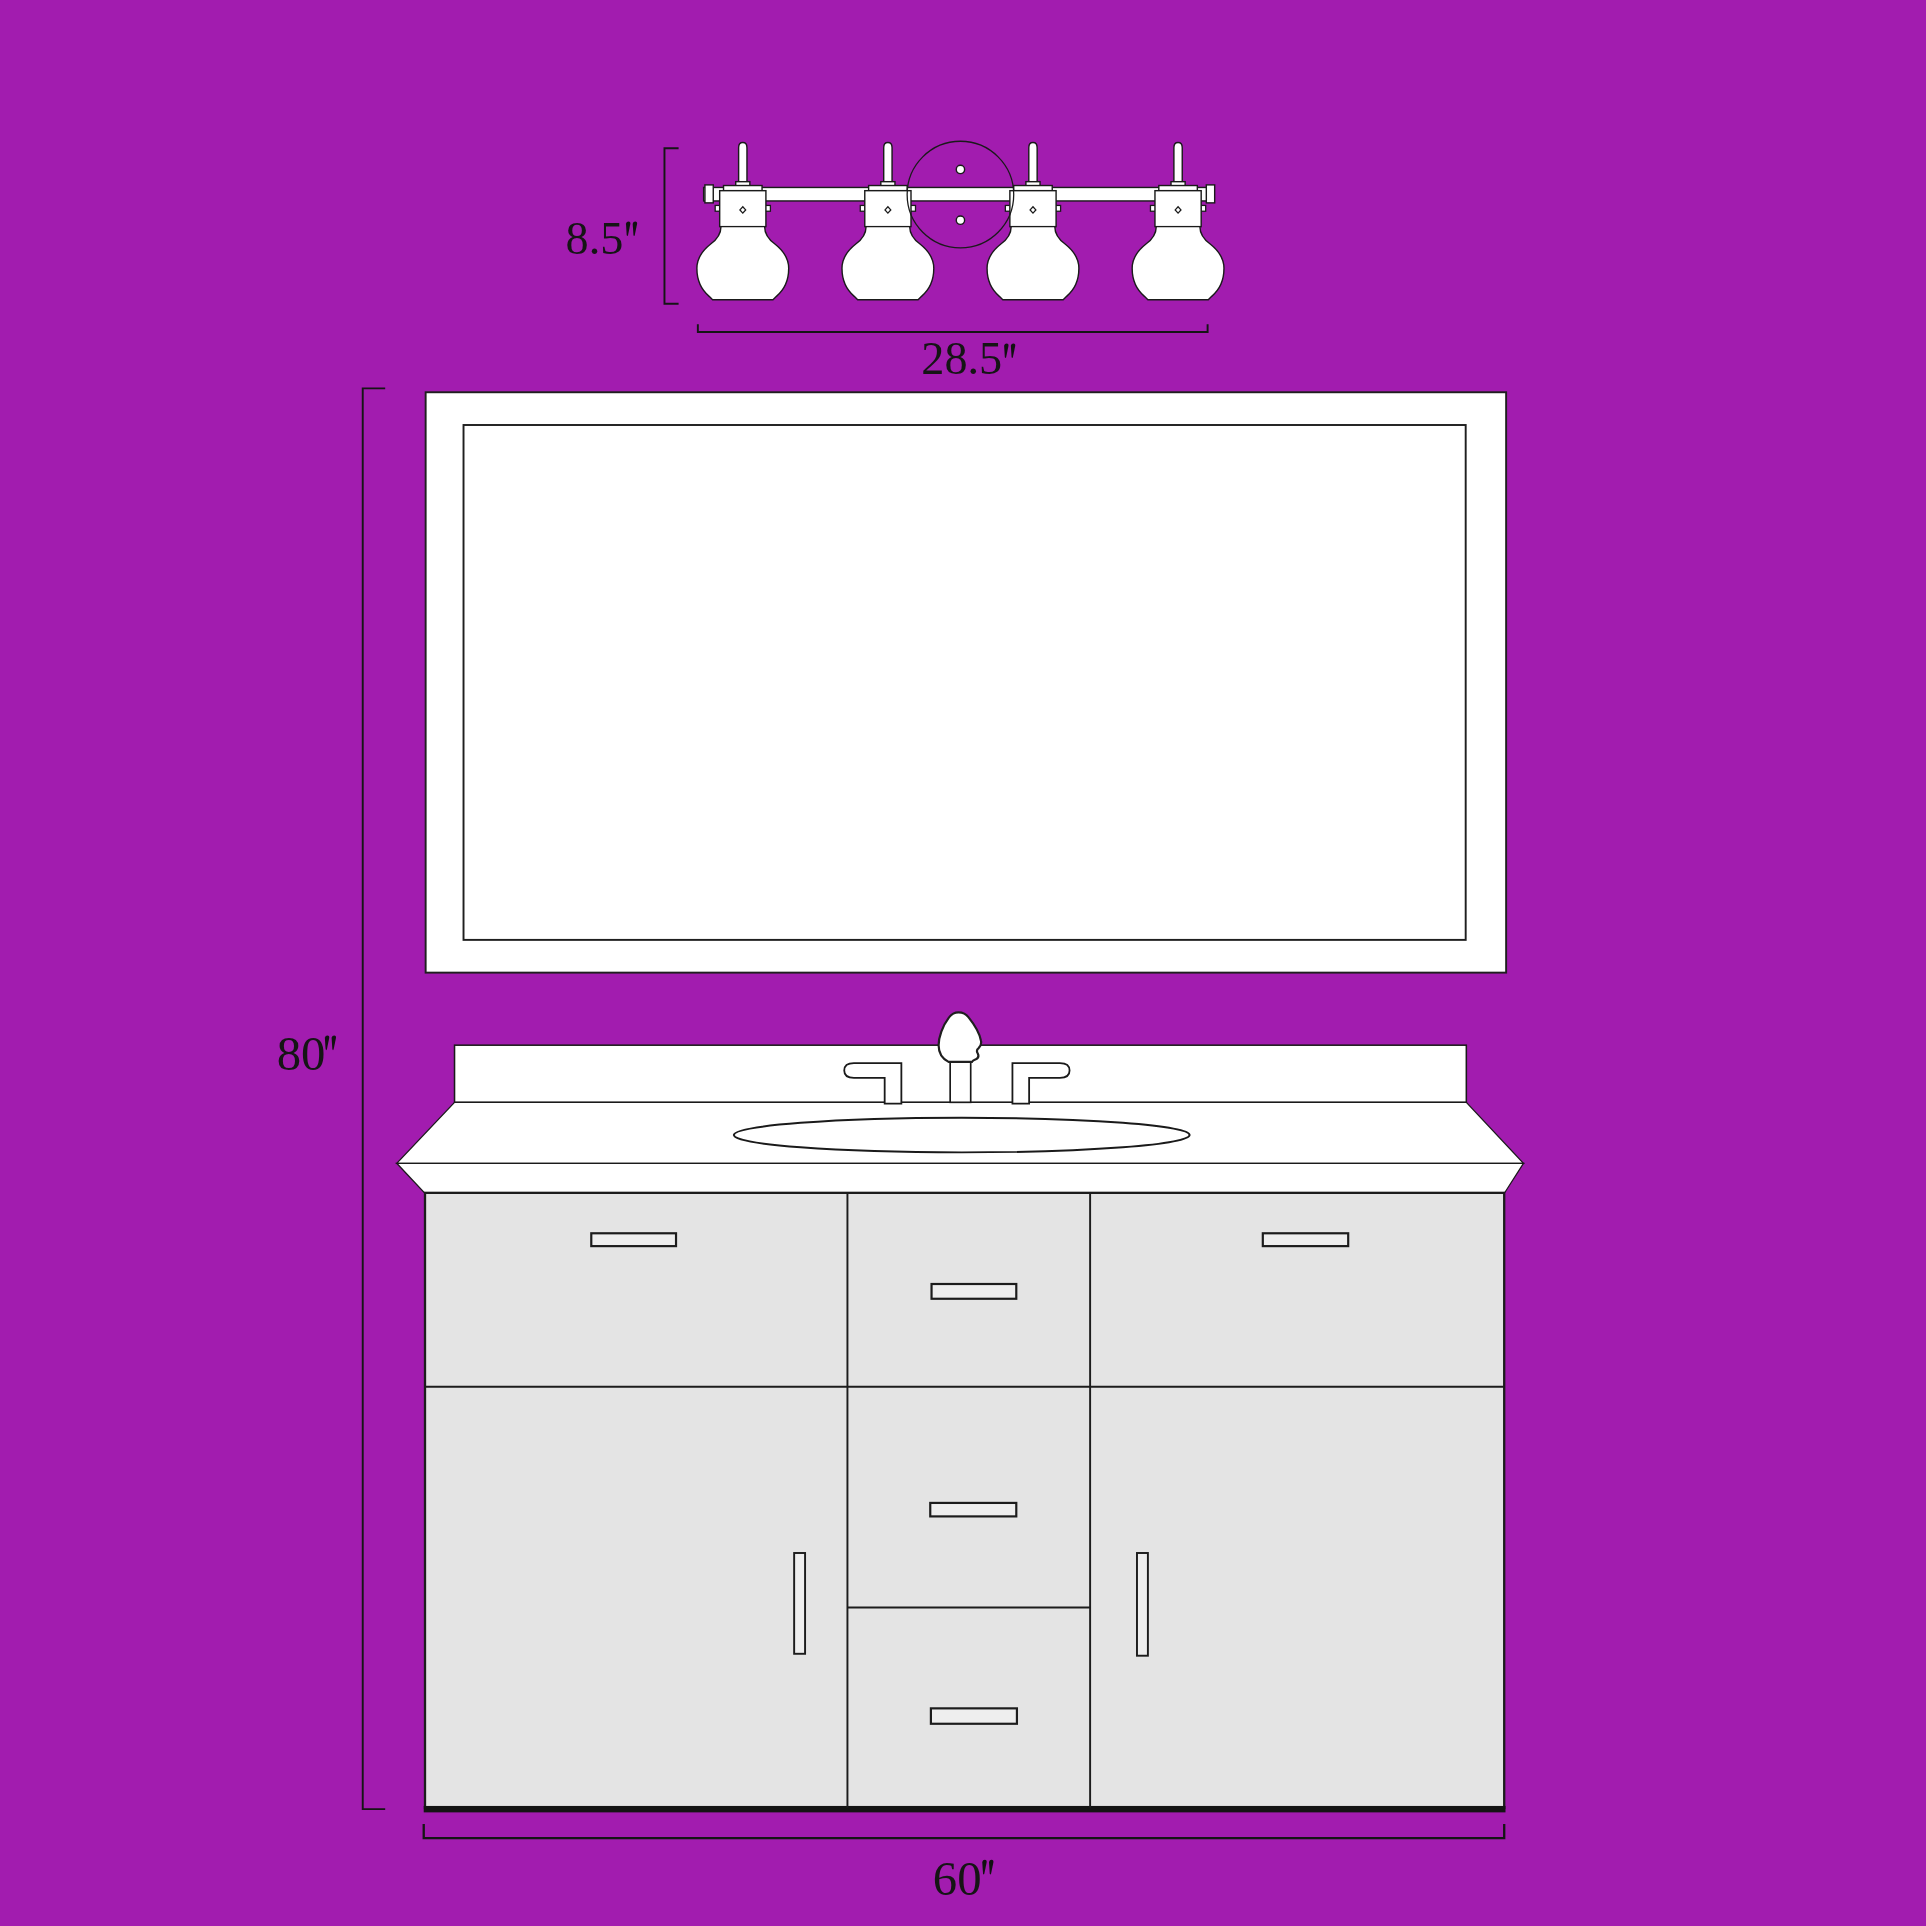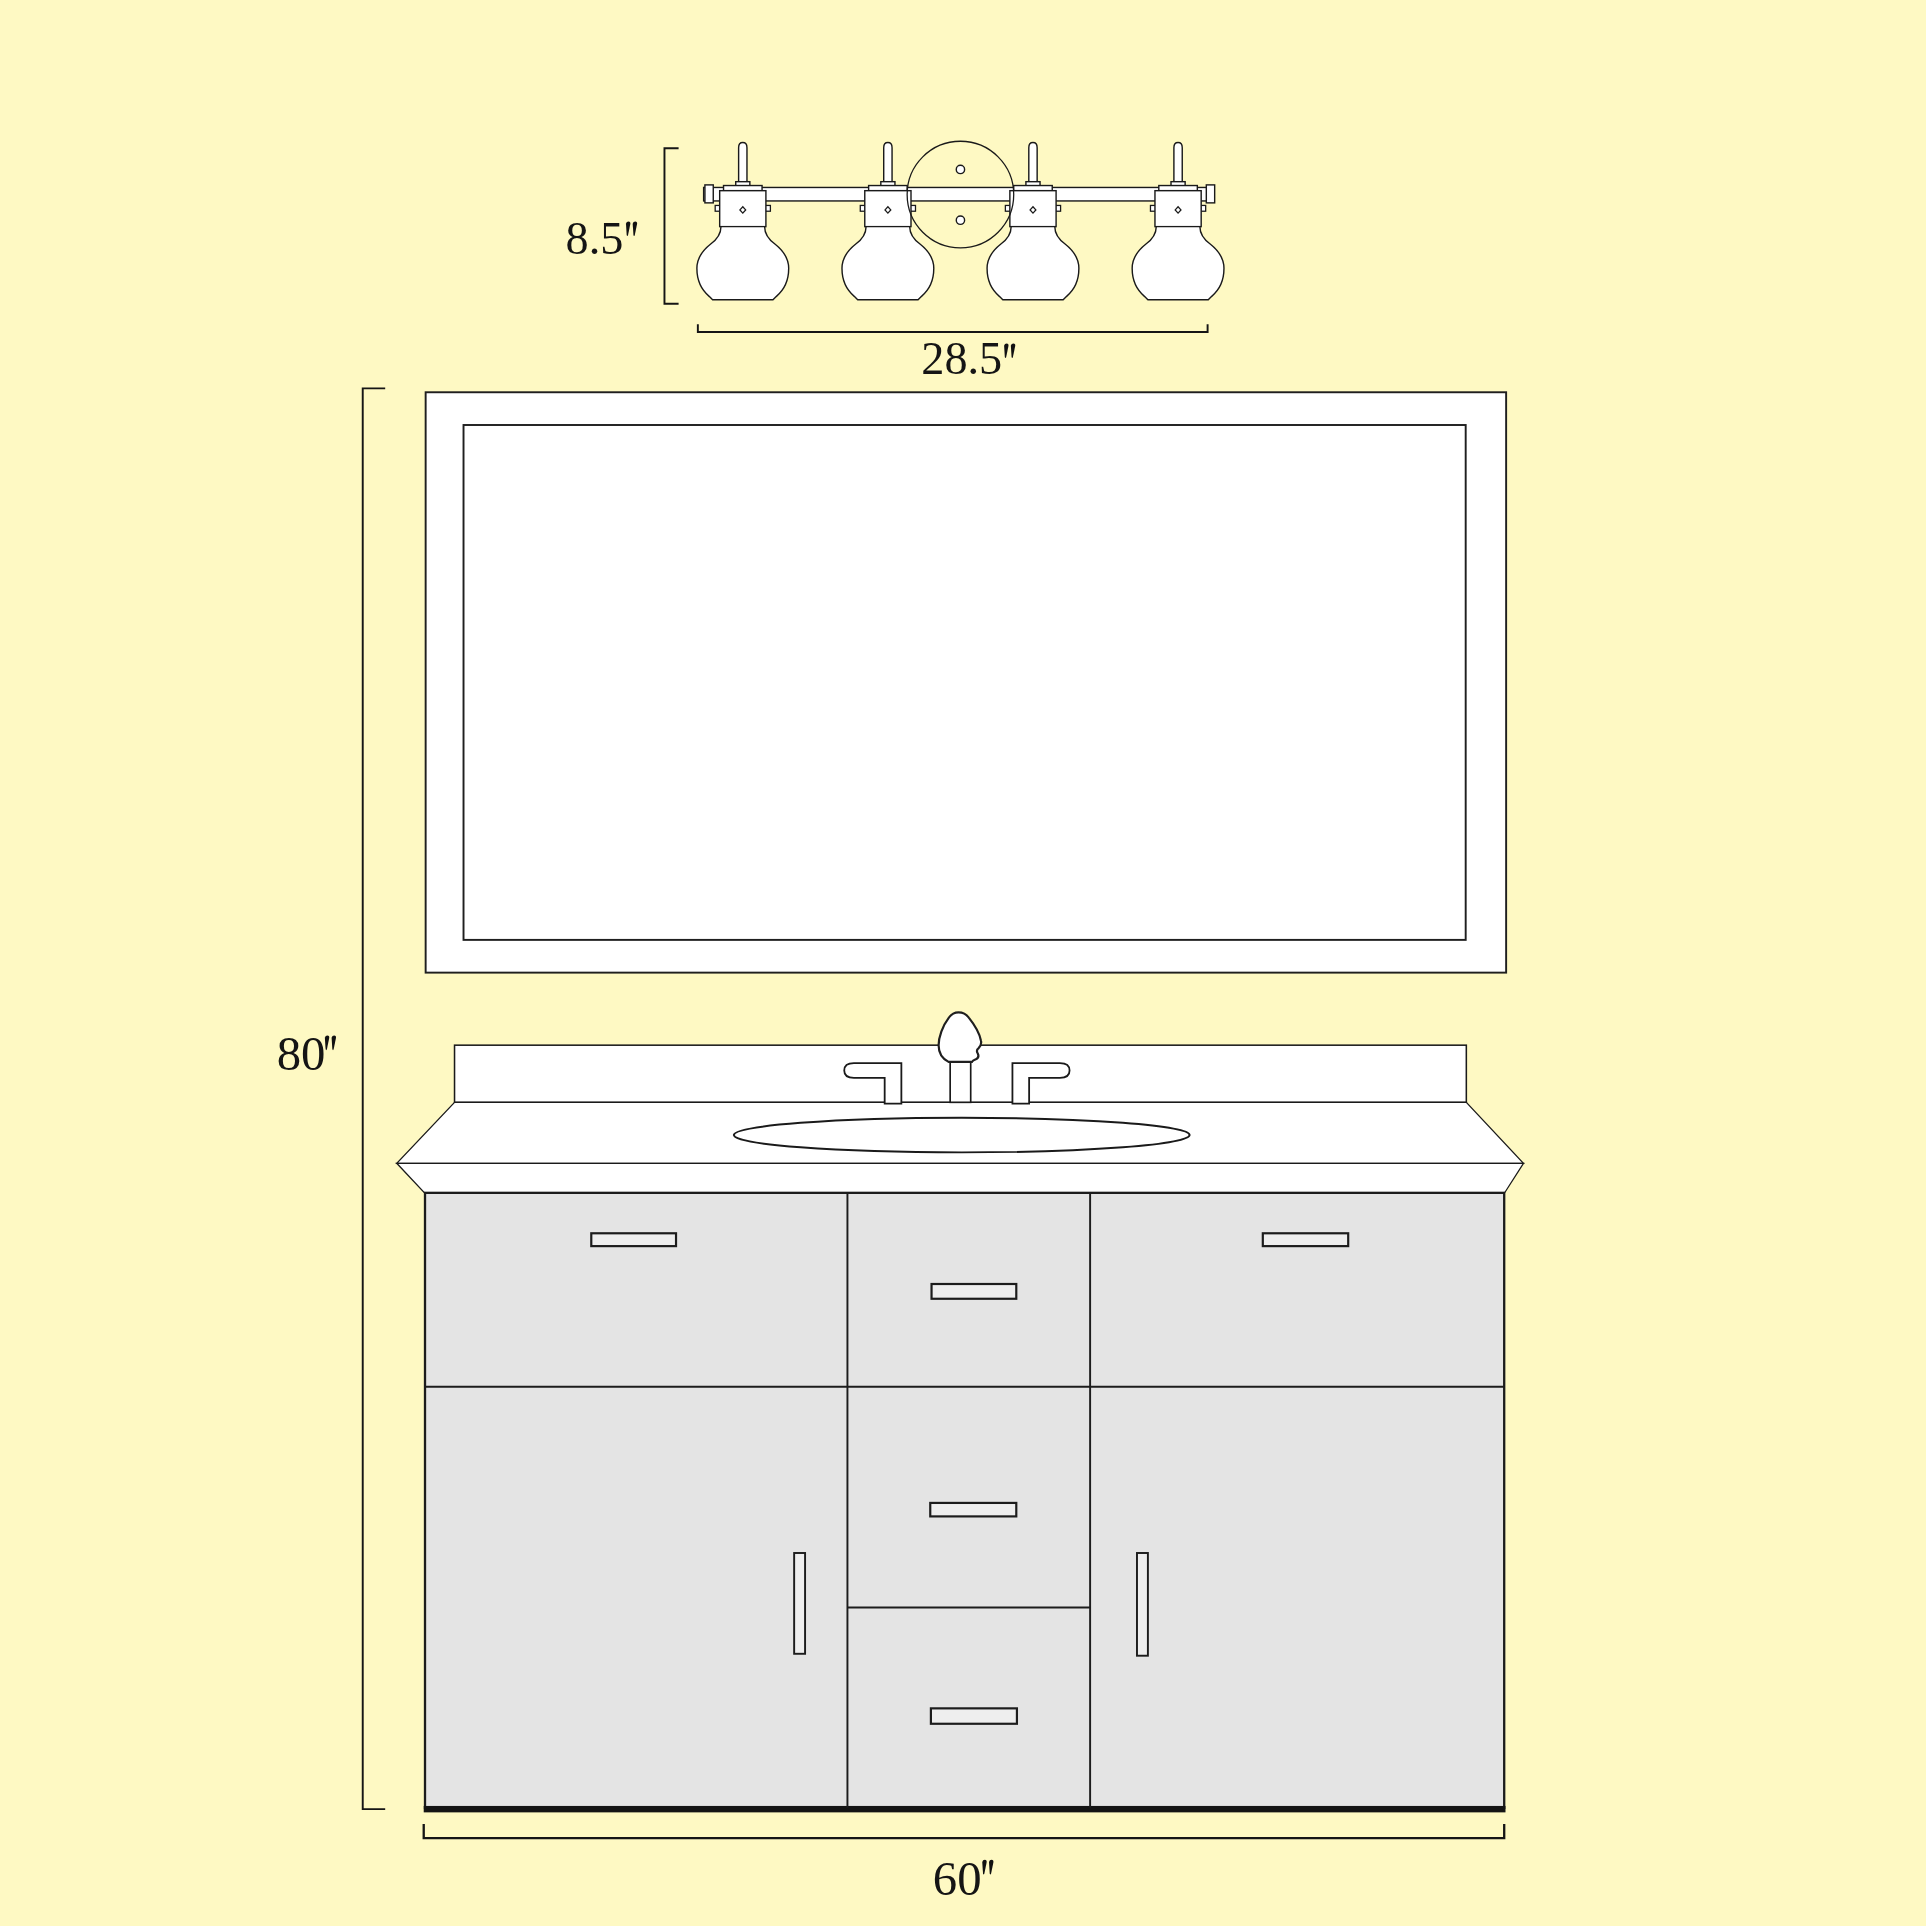--- a/index.html
+++ b/index.html
@@ -1,16 +1,16 @@
 <!DOCTYPE html>
 <html style="font-size:10.3px"><head>
 <meta charset="utf-8">
 <style>
   html,body{margin:0;padding:0;background:#ffffff;}
-  .stage{position:relative;width:1926px;height:1926px;background:#fef9c3;overflow:hidden;}
+  .stage{position:relative;width:1926px;height:1926px;background:#a21caf;overflow:hidden;}
   svg{position:absolute;left:0;top:0;}
   text{font-family:"Liberation Serif", serif;fill:#151515;}
 </style>
 </head>
 <body>
 <div class="stage">
 <svg width="1926" height="1926" viewBox="0 0 3000 3000">
   <defs>
     <g id="bulb">
 

